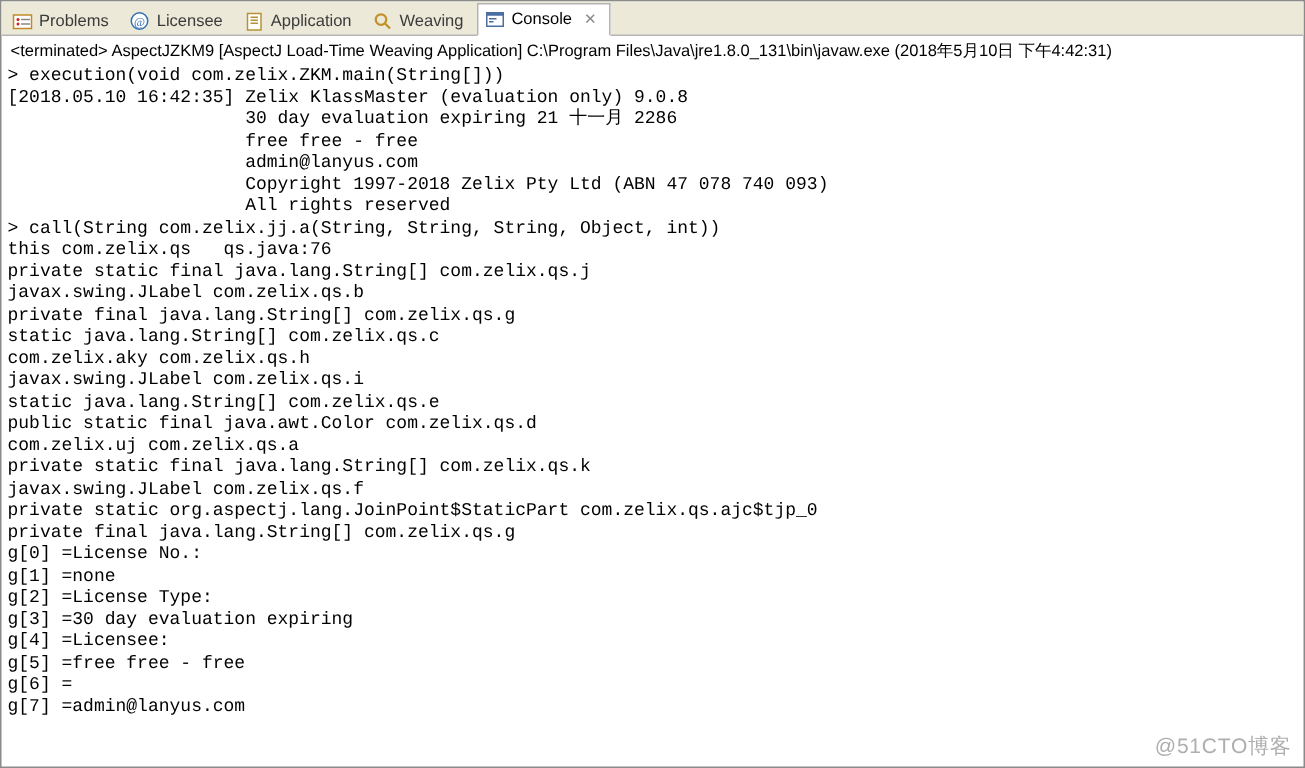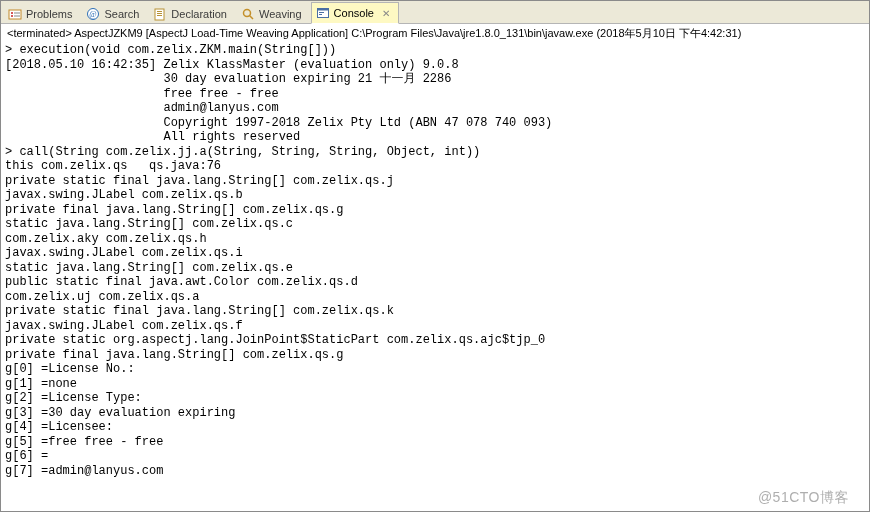--- a/index.html
+++ b/index.html
@@ -40,21 +40,21 @@
     padding: 0 8px 0 4px;
     border: 1px solid transparent;
     border-bottom: none;
     gap: 4px;
     color: #3b3b3b;
     cursor: default;
     position: relative;
     top: 1px;
   }
   .tab.active {
-    background: #fef9c3;
+    background: #ffffff;
     border: 1px solid #b5b5b5;
     border-bottom: 1px solid #ffffff;
     color: #000;
   }
   .tab .icon {
     width: 14px;
     height: 14px;
     display: inline-flex;
     align-items: center;
     justify-content: center;
@@ -85,21 +85,21 @@
     overflow: hidden;
     padding: 0 2px 12px 4px;
     font-family: "Courier New", monospace;
     font-size: 12px;
     line-height: 14.5px;
     white-space: pre;
     color: #000;
   }
   .watermark {
     position: absolute;
-    right: 20px;
+    right: 8px;
     bottom: 4px;
     font-size: 14px;
     color: rgba(120,120,120,0.6);
     font-family: "Microsoft YaHei", sans-serif;
     letter-spacing: 0.5px;
   }
   .icon svg { display:block; }
 </style>
 </head>
 <body>
@@ -121,33 +121,33 @@
       <span class="label">Problems</span>
     </div>
 
     <div class="tab">
       <span class="icon">
         <svg width="14" height="14">
             <circle cx="7" cy="7" r="5.5" fill="#fff" stroke="#2e6fb5"></circle>
             <text x="7" y="10" text-anchor="middle" font-size="8" fill="#2e6fb5" font-family="serif">@</text>
           </svg>
       </span>
-      <span class="label">Search</span>
+      <span class="label">Licensee</span>
     </div>
 
     <div class="tab">
       <span class="icon">
         <svg width="14" height="14">
             <rect x="2" y="2" width="9" height="11" fill="#fff" stroke="#b79235"></rect>
             <rect x="4" y="4" width="5" height="1" fill="#b79235"></rect>
             <rect x="4" y="6" width="5" height="1" fill="#b79235"></rect>
             <rect x="4" y="8" width="5" height="1" fill="#b79235"></rect>
           </svg>
       </span>
-      <span class="label">Declaration</span>
+      <span class="label">Application</span>
     </div>
 
     <div class="tab">
       <span class="icon">
         <svg width="14" height="14">
             <circle cx="6" cy="6" r="3.5" fill="none" stroke="#c4902a" stroke-width="1.5"></circle>
             <line x1="8.5" y1="8.5" x2="12" y2="12" stroke="#c4902a" stroke-width="1.5"></line>
           </svg>
       </span>
       <span class="label">Weaving</span>

